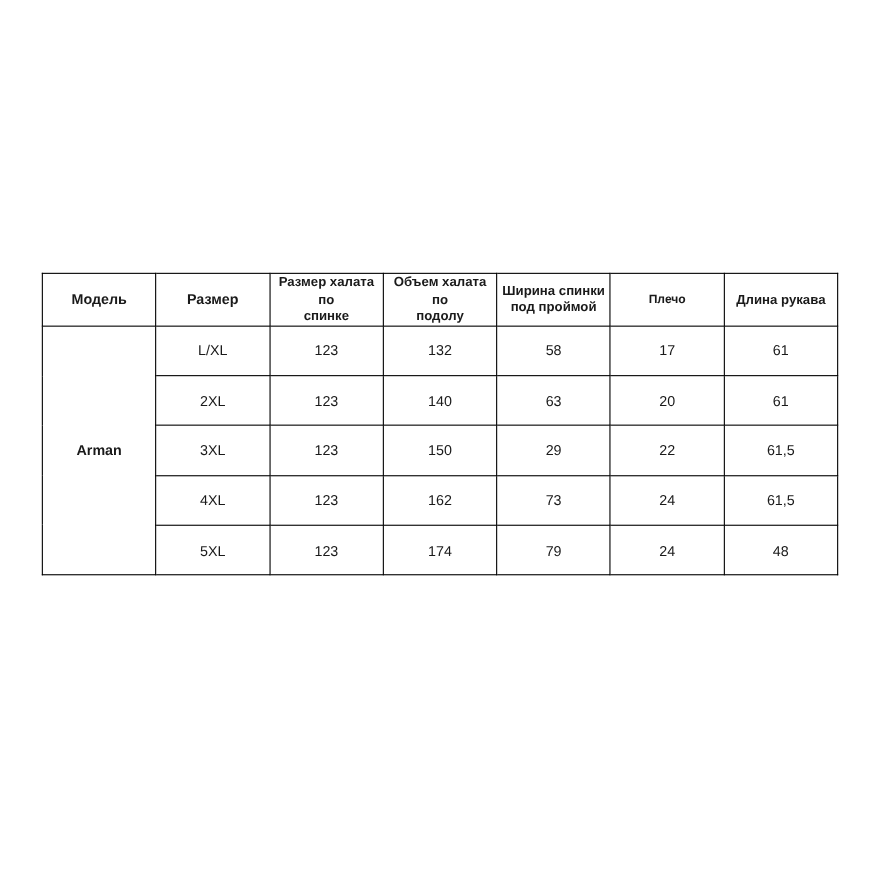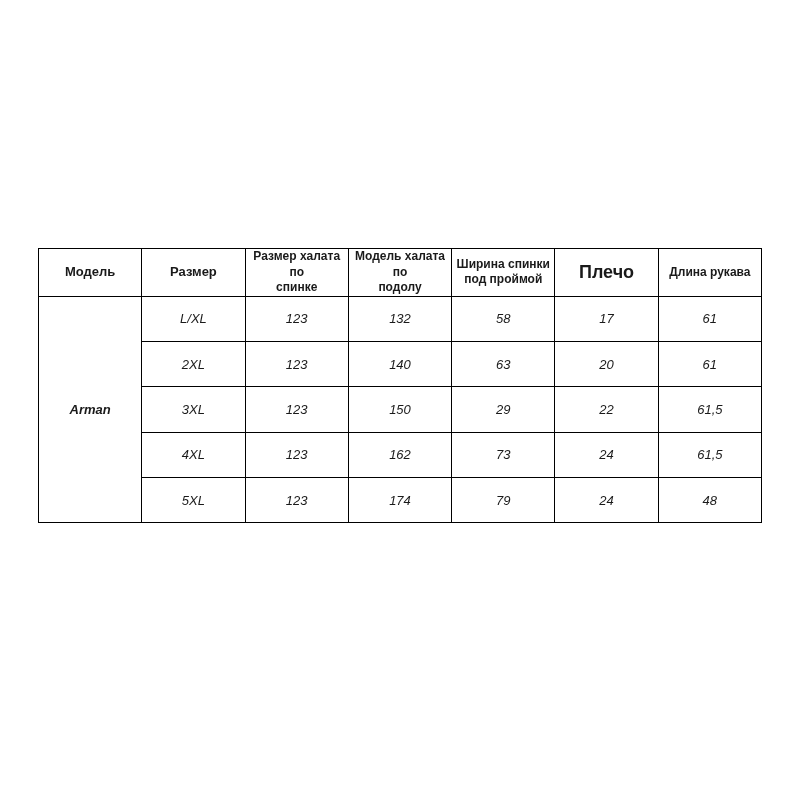--- a/index.html
+++ b/index.html
@@ -37,37 +37,37 @@
   table.size-table thead th {
     height: 44px;
     font-weight: bold;
     font-size: 12px;
     line-height: 1.3;
     white-space: pre-line;
   }
   
   table.size-table thead th:nth-child(1),
   table.size-table thead th:nth-child(2) { font-size: 13px; }
-  table.size-table thead th:nth-child(6) { font-size: 18px; }
-  table.size-table tbody td { height: 44.3px; font-size: 13px; font-style: italic; }
+  table.size-table thead th:nth-child(6) { font-size: 11px; }
+  table.size-table tbody td { height: 44.3px; font-size: 13px; }
   td.model-cell { font-weight: bold; font-size: 14px; }
   td.size-cell  { font-size: 14px; }
 </style>
 </head>
 <body>
 
 <div class="canvas">
   <table class="size-table">
     <thead>
       <tr>
         <th>Модель</th>
         <th>Размер</th>
         <th>Размер халата по
 спинке</th>
-        <th>Модель халата по
+        <th>Объем халата по
 подолу</th>
         <th>Ширина спинки
 под проймой</th>
         <th>Плечо</th>
         <th>Длина рукава</th>
       </tr>
     </thead>
     <tbody>
       <tr>
         <td class="model-cell" rowspan="5">Arman</td>

